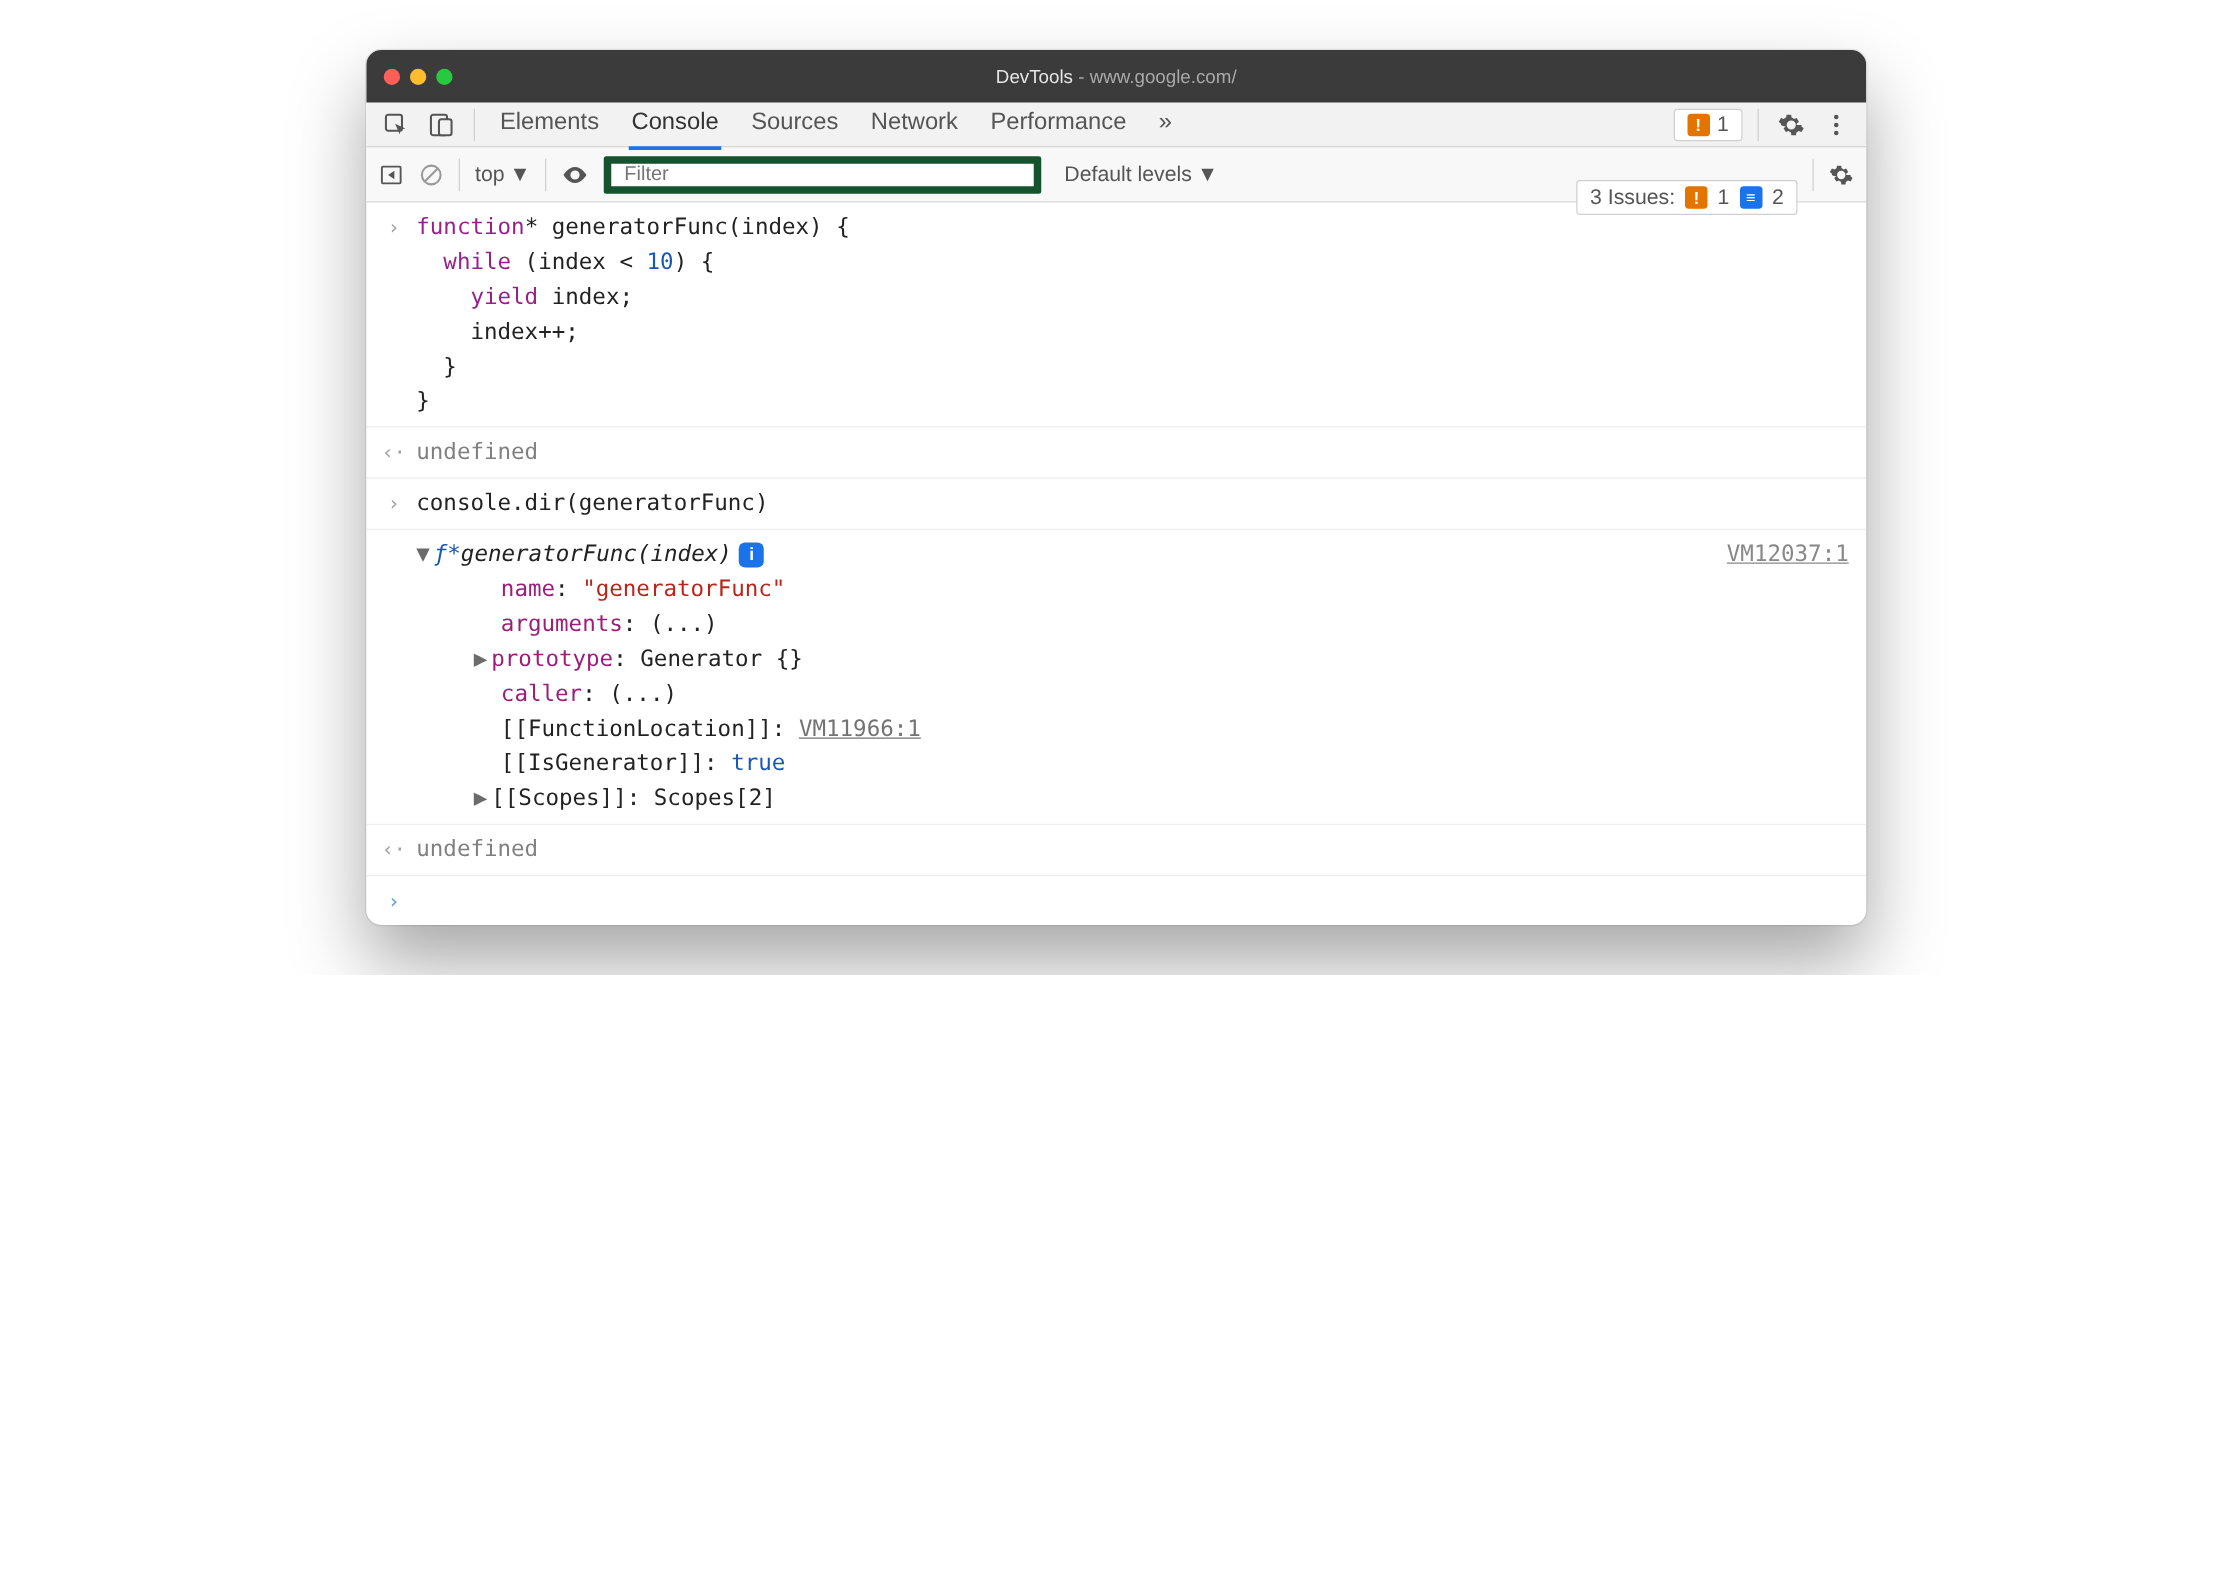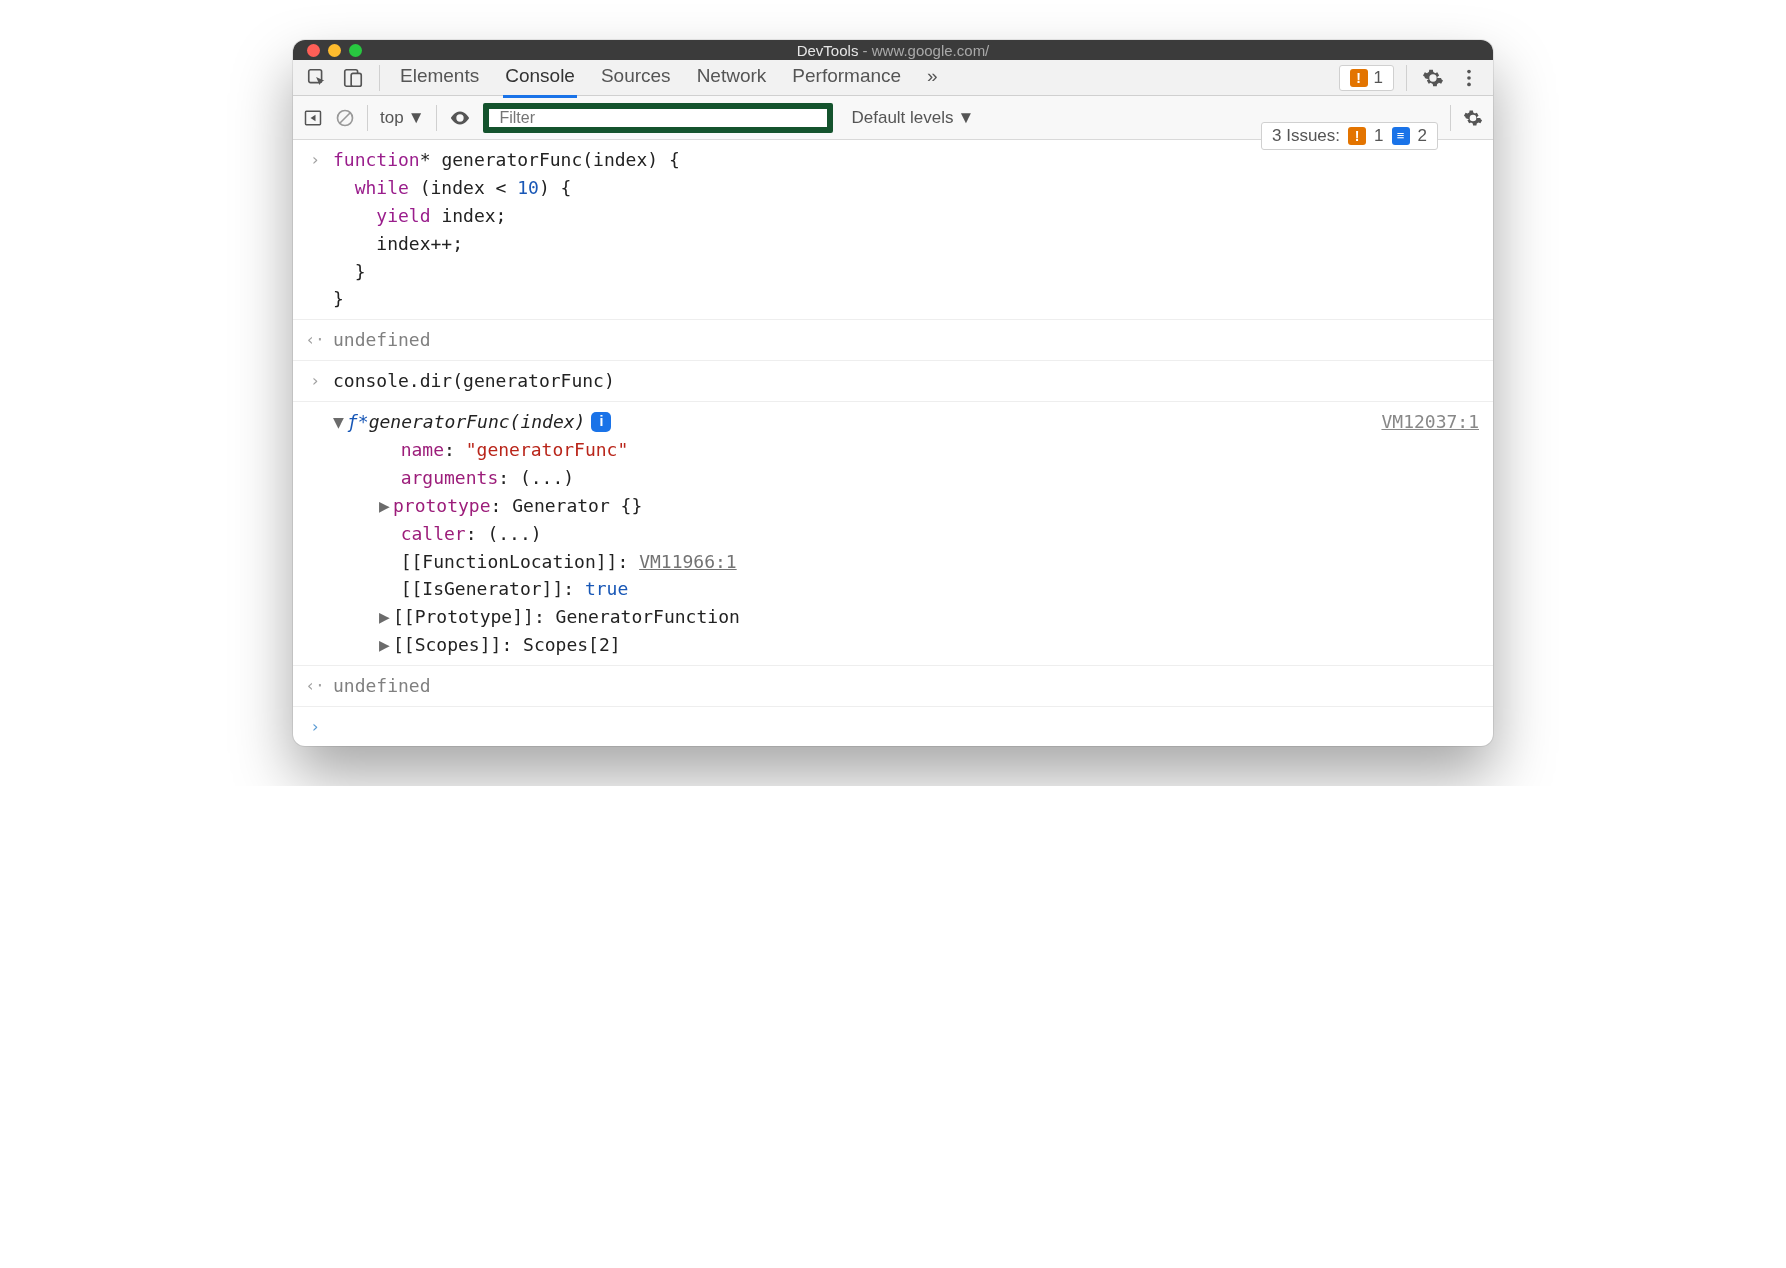--- a/index.html
+++ b/index.html
@@ -14,21 +14,21 @@
   .window {
     width: 1200px;
     border-radius: 12px;
     overflow: hidden;
     box-shadow: 0 30px 60px rgba(0,0,0,.35), 0 0 0 1px rgba(0,0,0,.08);
     background: #fff;
   }
 
   
   .titlebar {
-    height: 20px;
+    height: 42px;
     background: #3b3b3b;
     display: flex;
     align-items: center;
     position: relative;
     color: #e6e6e6;
     font-size: 15px;
   }
   .traffic { display:flex; gap:8px; margin-left:14px;}
   .traffic .dot { width:13px; height:13px; border-radius:50%; }
   .dot.red{background:#ff5f57;}
@@ -260,21 +260,20 @@
           <span class="infobadge">i</span>
           <span class="loclink">VM12037:1</span>
         </div>
         <div class="props">
 <div class="prop-line">  <span class="prop">name</span><span class="op">: </span><span class="str">"generatorFunc"</span></div>
 <div class="prop-line">  <span class="prop">arguments</span><span class="op">: </span><span class="val">(...)</span></div>
 <div class="prop-line"><span class="triangle">▶</span><span class="prop">prototype</span><span class="op">: </span><span class="val">Generator {}</span></div>
 <div class="prop-line">  <span class="prop">caller</span><span class="op">: </span><span class="val">(...)</span></div>
 <div class="prop-line">  <span class="val">[[FunctionLocation]]</span><span class="op">: </span><span class="link">VM11966:1</span></div>
 <div class="prop-line">  <span class="val">[[IsGenerator]]</span><span class="op">: </span><span class="true">true</span></div>
-<div class="prop-line"><span class="triangle">▶</span><span class="val">[[Prototype]]</span><span class="op">: </span><span class="val">GeneratorFunction</span></div>
 <div class="prop-line"><span class="triangle">▶</span><span class="val">[[Scopes]]</span><span class="op">: </span><span class="val">Scopes[2]</span></div>
         </div>
       </div>
     </div>
 
     <div class="row">
       <div class="gutter">‹⋅</div>
       <div class="content grey">undefined</div>
     </div>
 

